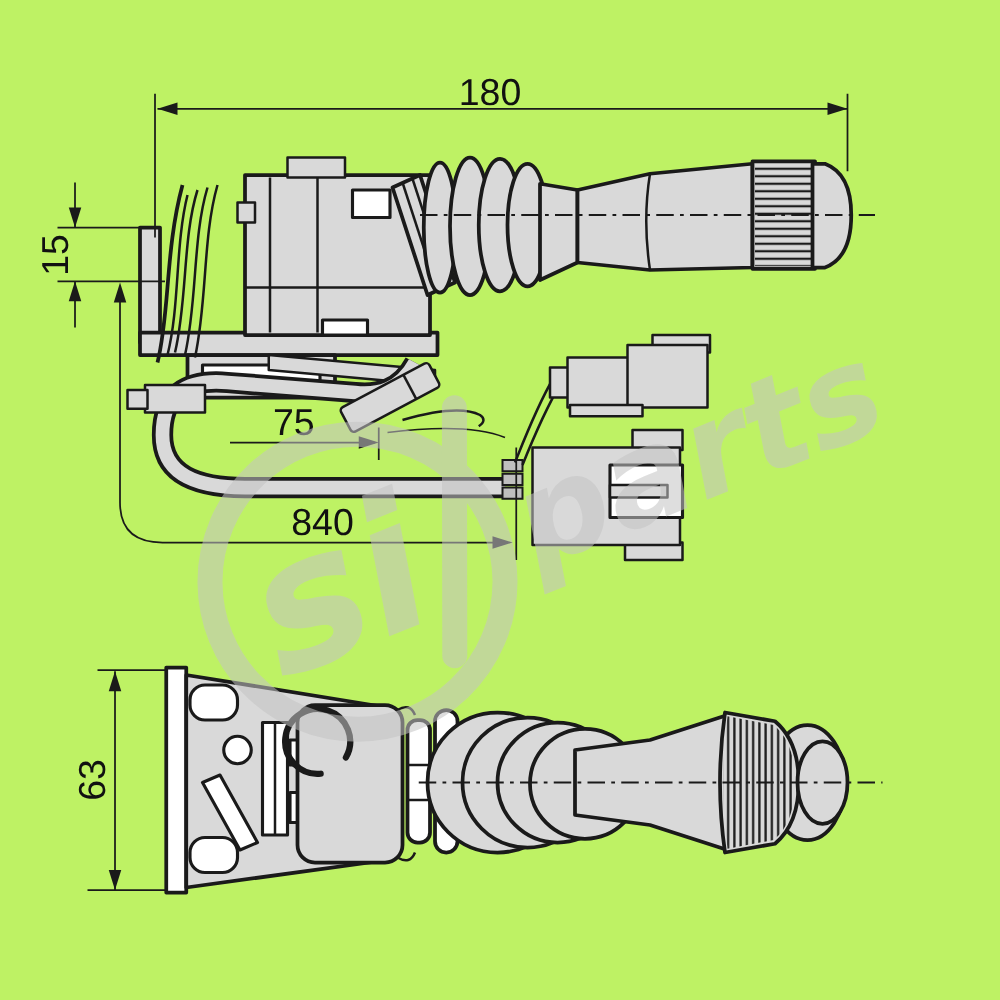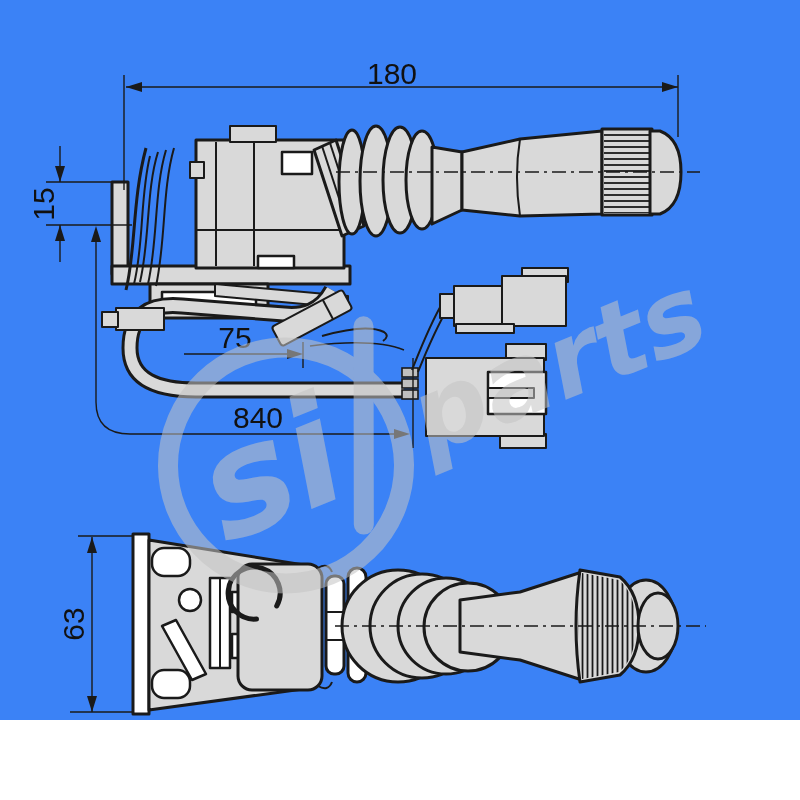--- a/index.html
+++ b/index.html
@@ -1,16 +1,16 @@
 <!DOCTYPE html>
 <html><head>
 <meta charset="utf-8">
 <style>
   html,body{margin:0;padding:0;background:#fff;}
-  .stage{position:relative;width:800px;height:720px;background:#3b82f6;overflow:hidden;
+  .stage{position:relative;width:800px;height:800px;background:#bef264;overflow:hidden;
          font-family:"Liberation Sans",sans-serif;}
   svg{display:block;}
   .part{fill:#d9d9d9;stroke:#1a1a1a;stroke-width:3;stroke-linejoin:round;}
   .part2{fill:#d9d9d9;stroke:#1a1a1a;stroke-width:2;stroke-linejoin:round;}
   .w{fill:#ffffff;stroke:#1a1a1a;stroke-width:2.5;stroke-linejoin:round;}
   .ln{stroke:#1a1a1a;stroke-width:2;fill:none;}
   .ln3{stroke:#1a1a1a;stroke-width:3;fill:none;}
   .thin{stroke:#1a1a1a;stroke-width:1.4;fill:none;}
   .dimtxt{font:30px "Liberation Sans",sans-serif;fill:#111;}
   .arrow{fill:#1a1a1a;stroke:none;}

